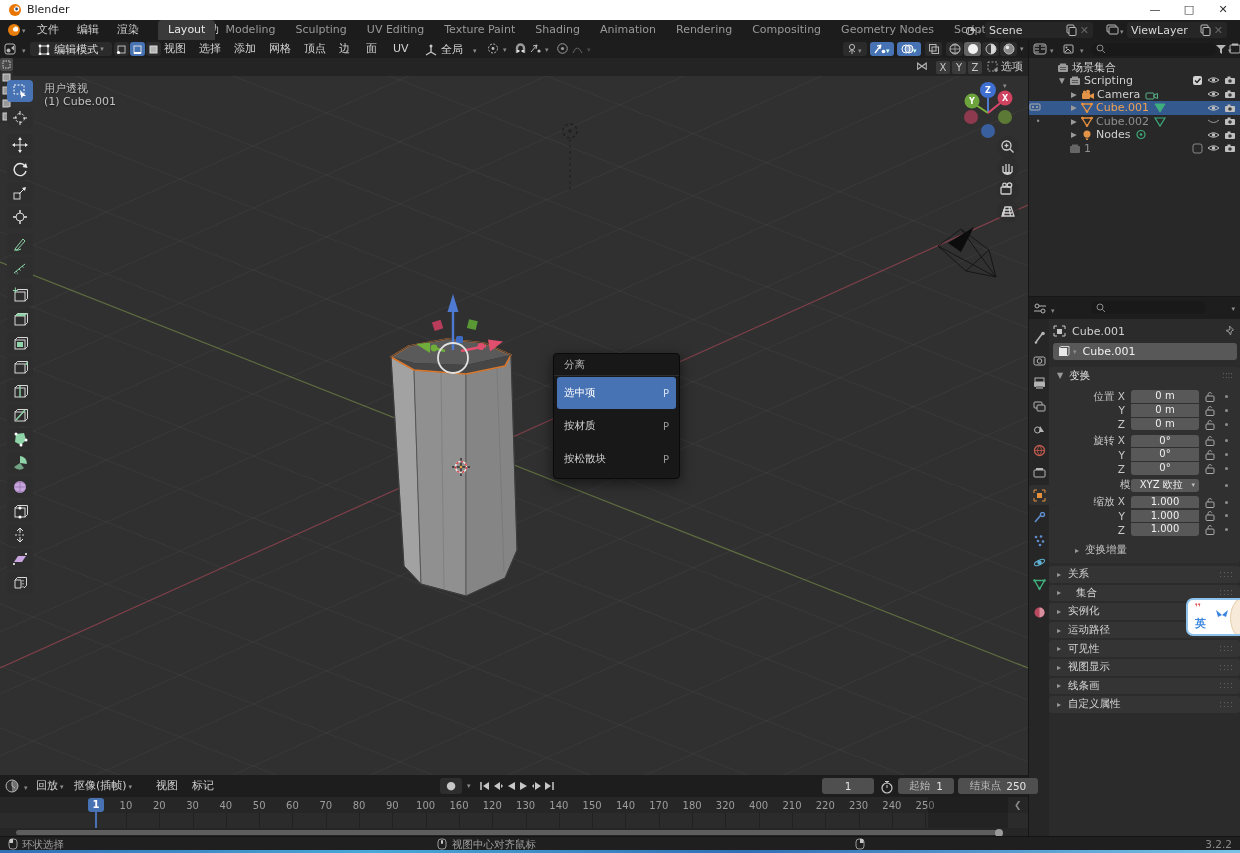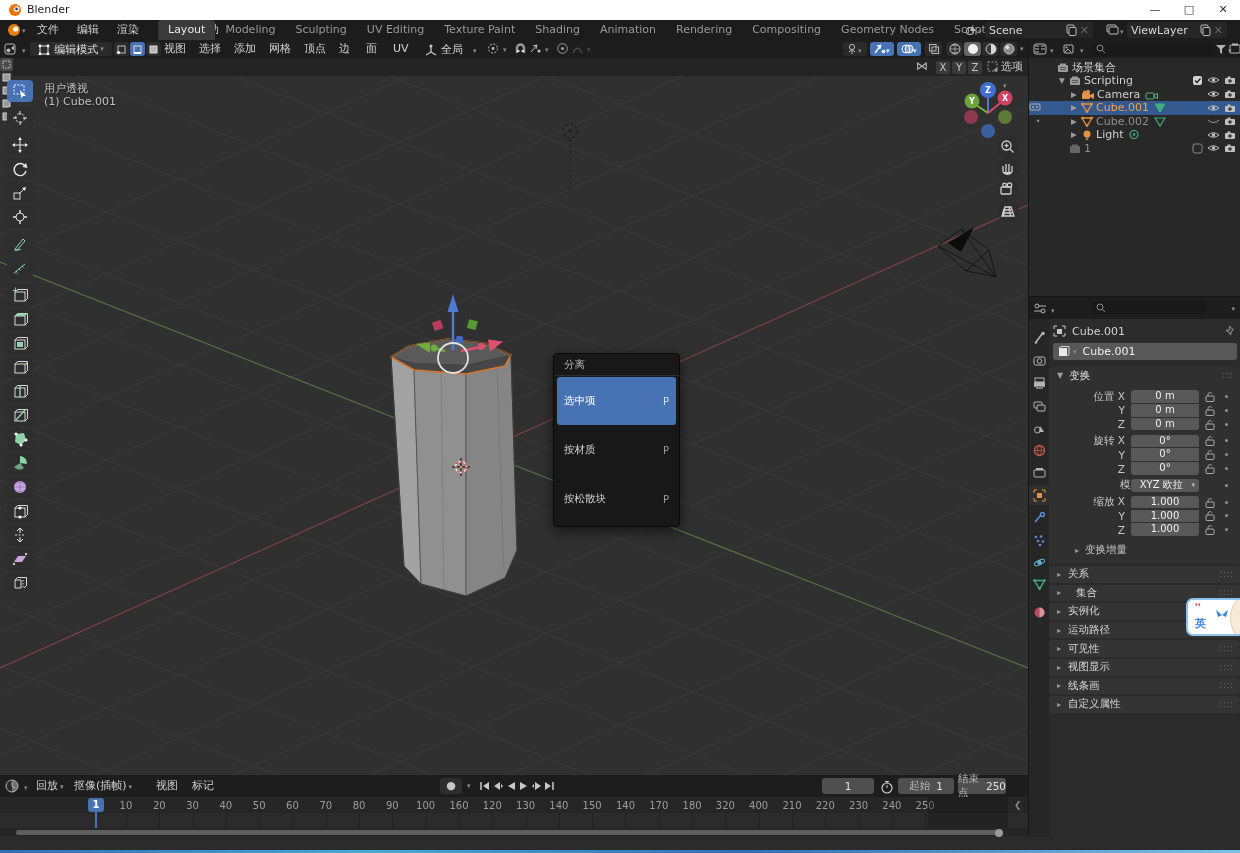--- a/index.html
+++ b/index.html
@@ -24,21 +24,21 @@
   .hbtn{position:absolute;top:2px;height:14px;border-radius:3px;background:#2b2b2b;display:flex;align-items:center;justify-content:center;}
   .blue{background:#4772b3 !important;}
   .caret{font-size:7px;color:#8f8f8f;margin-left:2px;}
   #overlay-text{left:44px;top:42px;color:#c2c2c2;font-size:11px;line-height:13px;text-shadow:0 1px 2px rgba(0,0,0,.6);}
   
   .tbtn{position:absolute;left:7px;width:26px;height:22px;background:#2e2e2e;border-radius:4px;display:flex;align-items:center;justify-content:center;}
   .tbtn.active{background:#4772b3;}
   
   #ctxmenu{left:553px;top:313px;width:125px;background:#181818;border:1px solid #0a0a0a;border-radius:4px;box-shadow:0 4px 14px rgba(0,0,0,.55);padding:2px 0;z-index:40;}
   #ctxmenu .title{padding:2px 10px 3px;color:#b4b4b4;font-size:10.5px;border-bottom:1px solid #2e2e2e;}
-  .ctx-item{display:flex;justify-content:space-between;align-items:center;height:16px;margin:1px 3px;padding:16px 7px;border-radius:3px;color:#d4d4d4;font-size:10.5px;}
+  .ctx-item{display:flex;justify-content:space-between;align-items:center;height:16px;margin:1px 3px;padding:8px 7px;border-radius:3px;color:#d4d4d4;font-size:10.5px;}
   .ctx-item.sel{background:#4772b3;color:#fff;}
   .ctx-item .sc{color:#9a9a9a;font-size:10px;}
   .ctx-item.sel .sc{color:#d5e0f2;}
   
   #outliner{left:1028px;top:40px;width:212px;height:256px;background:#282828;border-left:1px solid #161616;}
   .panel-head{position:absolute;left:0;top:0;width:100%;height:18px;background:#1d1d1d;}
   .ol-row{position:absolute;left:0;width:212px;height:13.5px;display:flex;align-items:center;font-size:11px;color:#cfcfcf;}
   .ol-row .lbl{margin-left:3px;white-space:nowrap;}
   .searchbox{position:absolute;height:13px;background:#191919;border-radius:8px;display:flex;align-items:center;padding-left:5px;}
   #properties{left:1028px;top:296px;width:212px;height:540px;background:#2b2b2b;border-left:1px solid #161616;border-top:1px solid #161616;}
@@ -781,21 +781,21 @@
         <div class="ol-row" style="top: 88px;">
           <span style="width:18px;text-align:center;color:#8f8f8f;font-size:8px"></span>
           <span style="width:24px"></span>
           <span style="width:10px;color:#9a9a9a;font-size:7.5px">▶</span>
           <span>
             <svg width="12" height="11">
               <circle cx="6" cy="5" r="3.5" fill="#e39347"></circle>
               <path d="M4.5,9 h3 M5,10.5 h2" stroke="#e39347"></path>
             </svg>
           </span>
-          <span class="lbl" style="color:#cfcfcf">Light</span>
+          <span class="lbl" style="color:#cfcfcf">Nodes</span>
           <span style="margin-left:5px">
             <svg width="12" height="11">
               <circle cx="6" cy="5.5" r="4" fill="none" stroke="#3fae7c" stroke-width="1.2"></circle>
               <circle cx="6" cy="5.5" r="1.3" fill="#3fae7c"></circle>
             </svg>
           </span>
           <span style="margin-left:auto;display:flex;gap:4px;padding-right:5px">
             <span>
               <svg width="13" height="10">
                 <path d="M1,5 Q6.5,0.5 12,5 Q6.5,9.5 1,5" fill="none" stroke="#c0c0c0"></path>
@@ -1190,21 +1190,21 @@
           <svg width="14" height="14">
             <circle cx="7" cy="8" r="5" fill="none" stroke="#c8c8c8" stroke-width="1.2"></circle>
             <path d="M5,1.5 h4 M7,1.5 v2" stroke="#c8c8c8" stroke-width="1.2"></path>
             <path d="M7,8 L7,5" stroke="#c8c8c8"></path>
           </svg>
         </span>
     <span class="numbox" style="left:898px;width:56px">
           <span style="color:#b8b8b8;margin-right:6px">起始</span>
           <span>1</span>
         </span>
-    <span class="numbox" style="left:958px;width:48px">
+    <span class="numbox" style="left:958px;width:80px">
           <span style="color:#b8b8b8;margin-right:5px">结束点</span>
           <span>250</span>
         </span>
   </div>
   <div class="abs" style="left:0;top:22px;width:1028px;height:16px;background:#262626;border-bottom:1px solid #1a1a1a" id="tl-ruler">
         <div style="position: absolute; left: 88px; top: 1px; width: 16px; height: 14px; background: rgb(71, 114, 179); border-radius: 3px; color: rgb(255, 255, 255); text-align: center; line-height: 14px; font-size: 10px; font-weight: bold; transform: none;">1</div>
         <span class="tick" style="left: 125.97px;">10</span>
         <span class="tick" style="left: 159.27px;">20</span>
         <span class="tick" style="left: 192.57px;">30</span>
         <span class="tick" style="left: 225.87px;">40</span>
@@ -1258,20 +1258,43 @@
         <div style="position: absolute; left: 925.17px; top: 0px; width: 1px; height: 15px; background: rgba(0, 0, 0, 0.22);"></div>
       </div>
   <div class="abs" style="left:928px;top:22px;width:80px;height:31px;background:rgba(15,15,15,.3)"></div>
   <span class="abs" style="left:1014px;top:25px;color:#888;font-size:9px">❮</span>
   <div class="abs" style="left:16px;top:55px;width:986px;height:5px;background:#5e5e5e;border-radius:3px">
         <div style="position:absolute;right:-1px;top:-1.5px;width:8px;height:8px;border-radius:50%;background:#9a9a9a"></div>
       </div>
 <div style="position: absolute; left: 95px; top: 36px; width: 2px; height: 17px; background: rgb(71, 114, 179);"></div>
     </div>
 
+<div class="abs" id="statusbar">
+  <span class="abs" style="left:8px;top:1px">
+        <svg width="10" height="12">
+          <rect x="1" y="1" width="8" height="10" rx="3" fill="none" stroke="#9a9a9a"></rect>
+          <path d="M1.5,2 a3,3 0 0 1 3.5,-1 v4 h-3.5 z" fill="#c8c8c8"></path>
+        </svg>
+      </span>
+  <span class="abs" style="left:22px;top:1px">环状选择</span>
+  <span class="abs" style="left:437px;top:1px">
+        <svg width="10" height="12">
+          <rect x="1" y="1" width="8" height="10" rx="3" fill="none" stroke="#9a9a9a"></rect>
+          <rect x="4" y="2" width="2" height="4" rx="1" fill="#c8c8c8"></rect>
+        </svg>
+      </span>
+  <span class="abs" style="left:452px;top:1px">视图中心对齐鼠标</span>
+  <span class="abs" style="left:855px;top:1px">
+        <svg width="10" height="12">
+          <rect x="1" y="1" width="8" height="10" rx="3" fill="none" stroke="#9a9a9a"></rect>
+          <path d="M8.5,2 a3,3 0 0 0 -3.5,-1 v4 h3.5 z" fill="#c8c8c8"></path>
+        </svg>
+      </span>
+  <span class="abs" style="right:8px;top:1px;color:#8c8c8c">3.2.2</span>
+</div>
 <div class="abs" id="taskstrip"></div>
 
 <div class="abs" id="ime">
   <span style="position:absolute;left:7px;top:2px;color:#e05050;font-size:9px;font-weight:bold">❜❜</span>
   <svg style="position:absolute;left:26px;top:9px" width="16" height="12">
         <path d="M8,6 L2,1 L4,8 L8,6 L14,1 L12,8 Z" fill="#3d86e0"></path>
       </svg>
   <span style="position:absolute;left:7px;top:16px;color:#3d86e0;font-weight:bold;font-size:11px">英</span>
   <div style="position:absolute;right:-14px;top:-4px;width:30px;height:42px;border-radius:50%;background:#f7ead8;border:1px solid #e8cfae"></div>
 </div>

